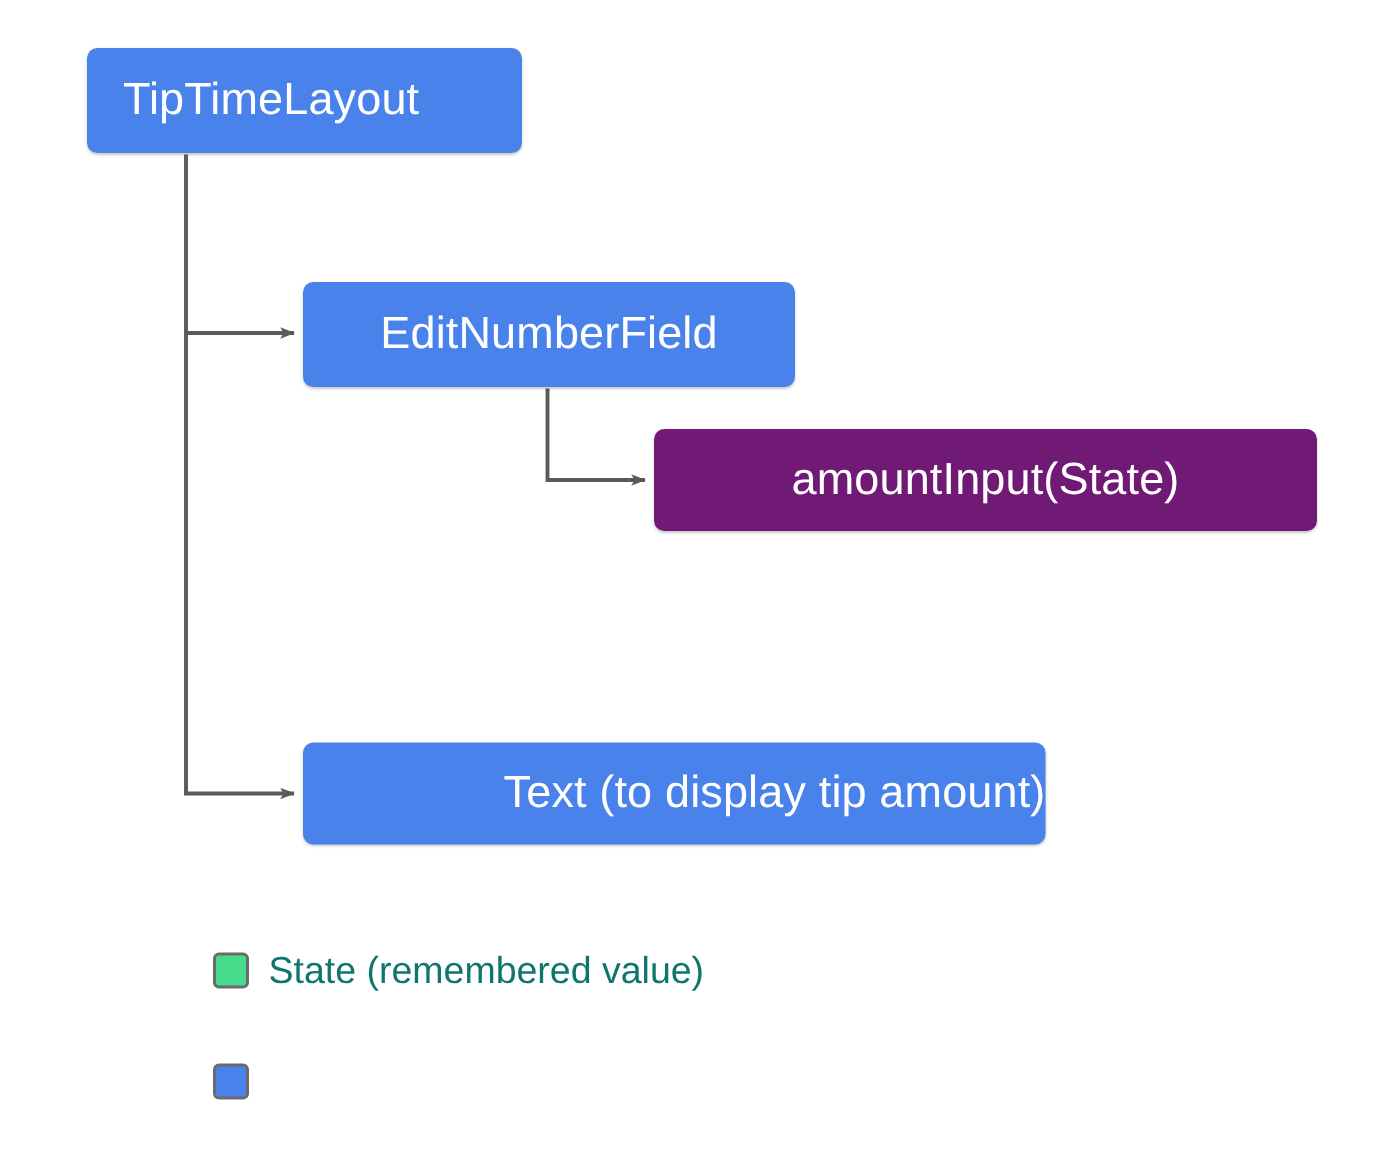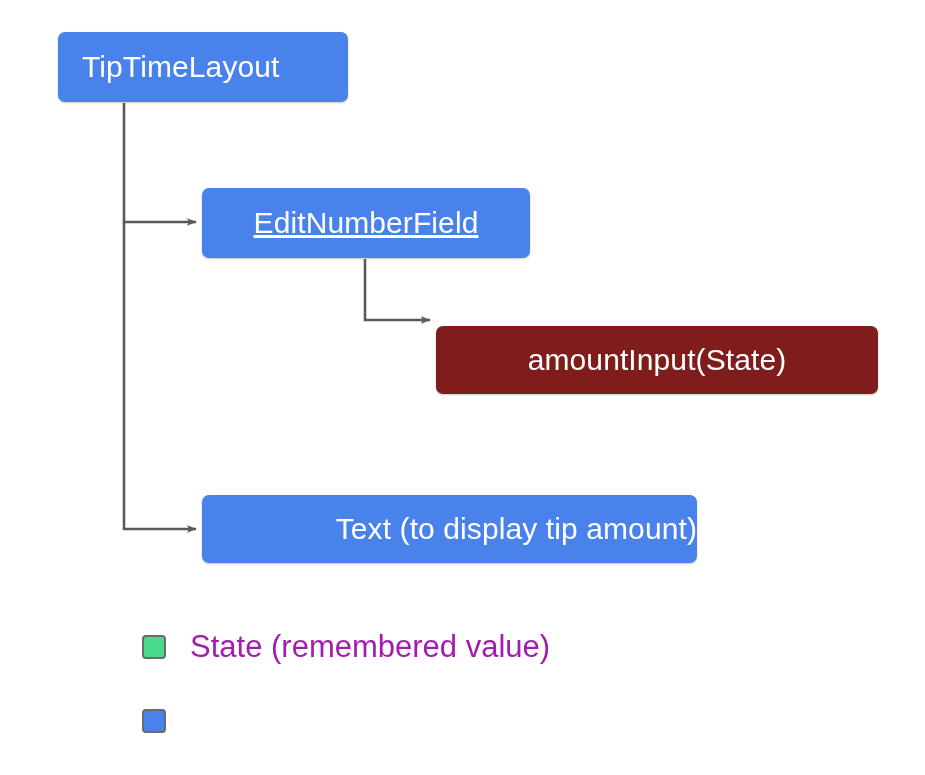--- a/index.html
+++ b/index.html
@@ -45,31 +45,31 @@
     letter-spacing: 0.1px;
     white-space: nowrap;
     box-shadow: 0 1px 2px rgba(0,0,0,0.22);
   }
   .node-label {
     display: block;
     width: 100%;
   }
 
   .node.composable { background: #4a82ec; }
-  .node.state      { background: #7f1d1d; margin-top: 40px; }
+  .node.state      { background: #701a75; }
 
   #node-tiptimelayout {
     left: 58px;  top: 32px;  width: 290px; height: 70px;
   }
   #node-tiptimelayout .node-label { padding-left: 24px; text-align: left; }
 
   #node-editnumberfield {
     left: 202px; top: 188px; width: 328px; height: 70px;
   }
-  #node-editnumberfield .node-label { text-align: center; text-decoration: underline; }
+  #node-editnumberfield .node-label { text-align: center; }
 
   #node-amountinput {
     left: 436px; top: 286px; width: 442px; height: 68px;
   }
   #node-amountinput .node-label { text-align: center; }
 
   #node-text-tip {
     left: 202px; top: 495px; width: 495px; height: 68px;
   }
   #node-text-tip .node-label { text-align: right; }
@@ -94,23 +94,23 @@
     height: 24px;
     border-radius: 4px;
     border: 2px solid #6b6b6b;
     box-sizing: border-box;
     flex: 0 0 auto;
   }
   .legend-swatch.state      { background: #46dc8c; }
   .legend-swatch.composable { background: #4a82ec; }
 
   .legend-text {
-    margin-left: 24px;
-    font-size: 31px;
-    color: #a21caf;
+    margin-left: 13px;
+    font-size: 25px;
+    color: #0f766e;
     white-space: nowrap;
   }
 </style>
 </head>
 <body>
 
 <div id="diagram-canvas">
 
   <svg id="connector-layer" viewBox="0 0 925 775" width="925" height="775" xmlns="http://www.w3.org/2000/svg">
     <defs>

